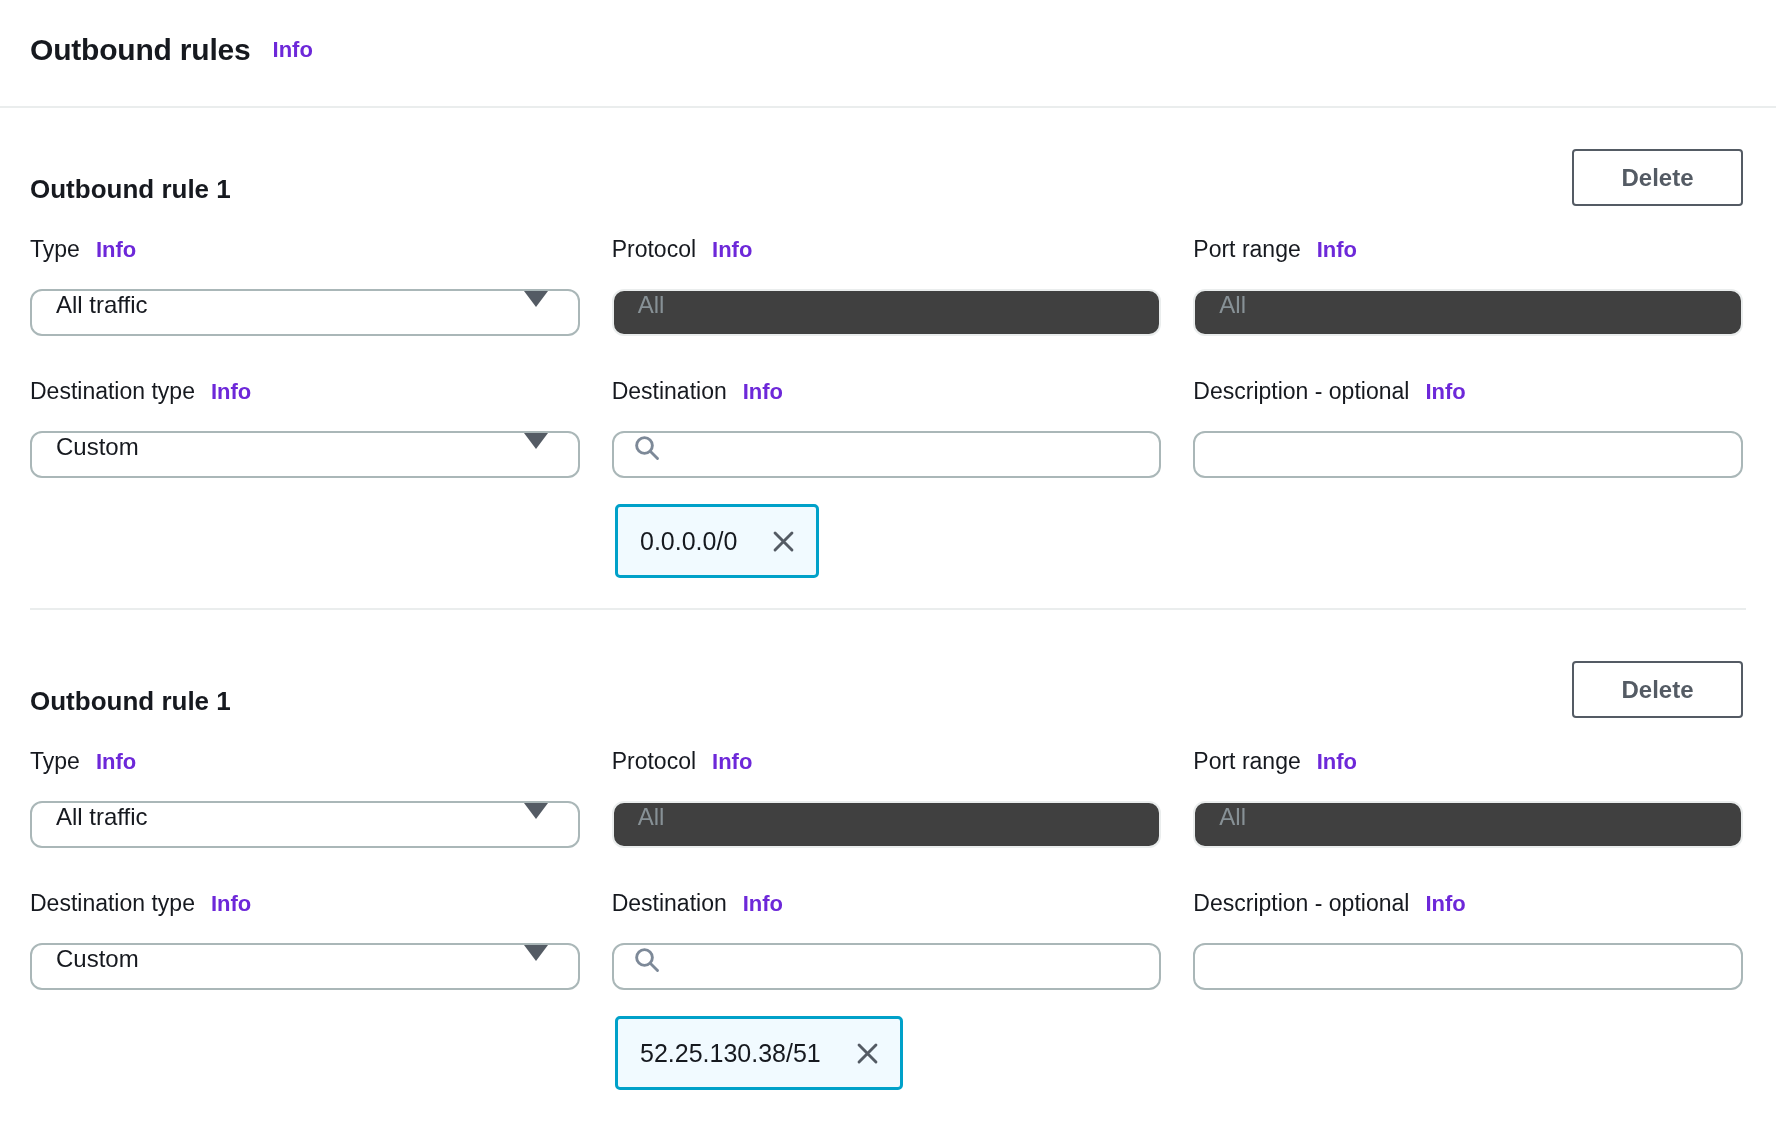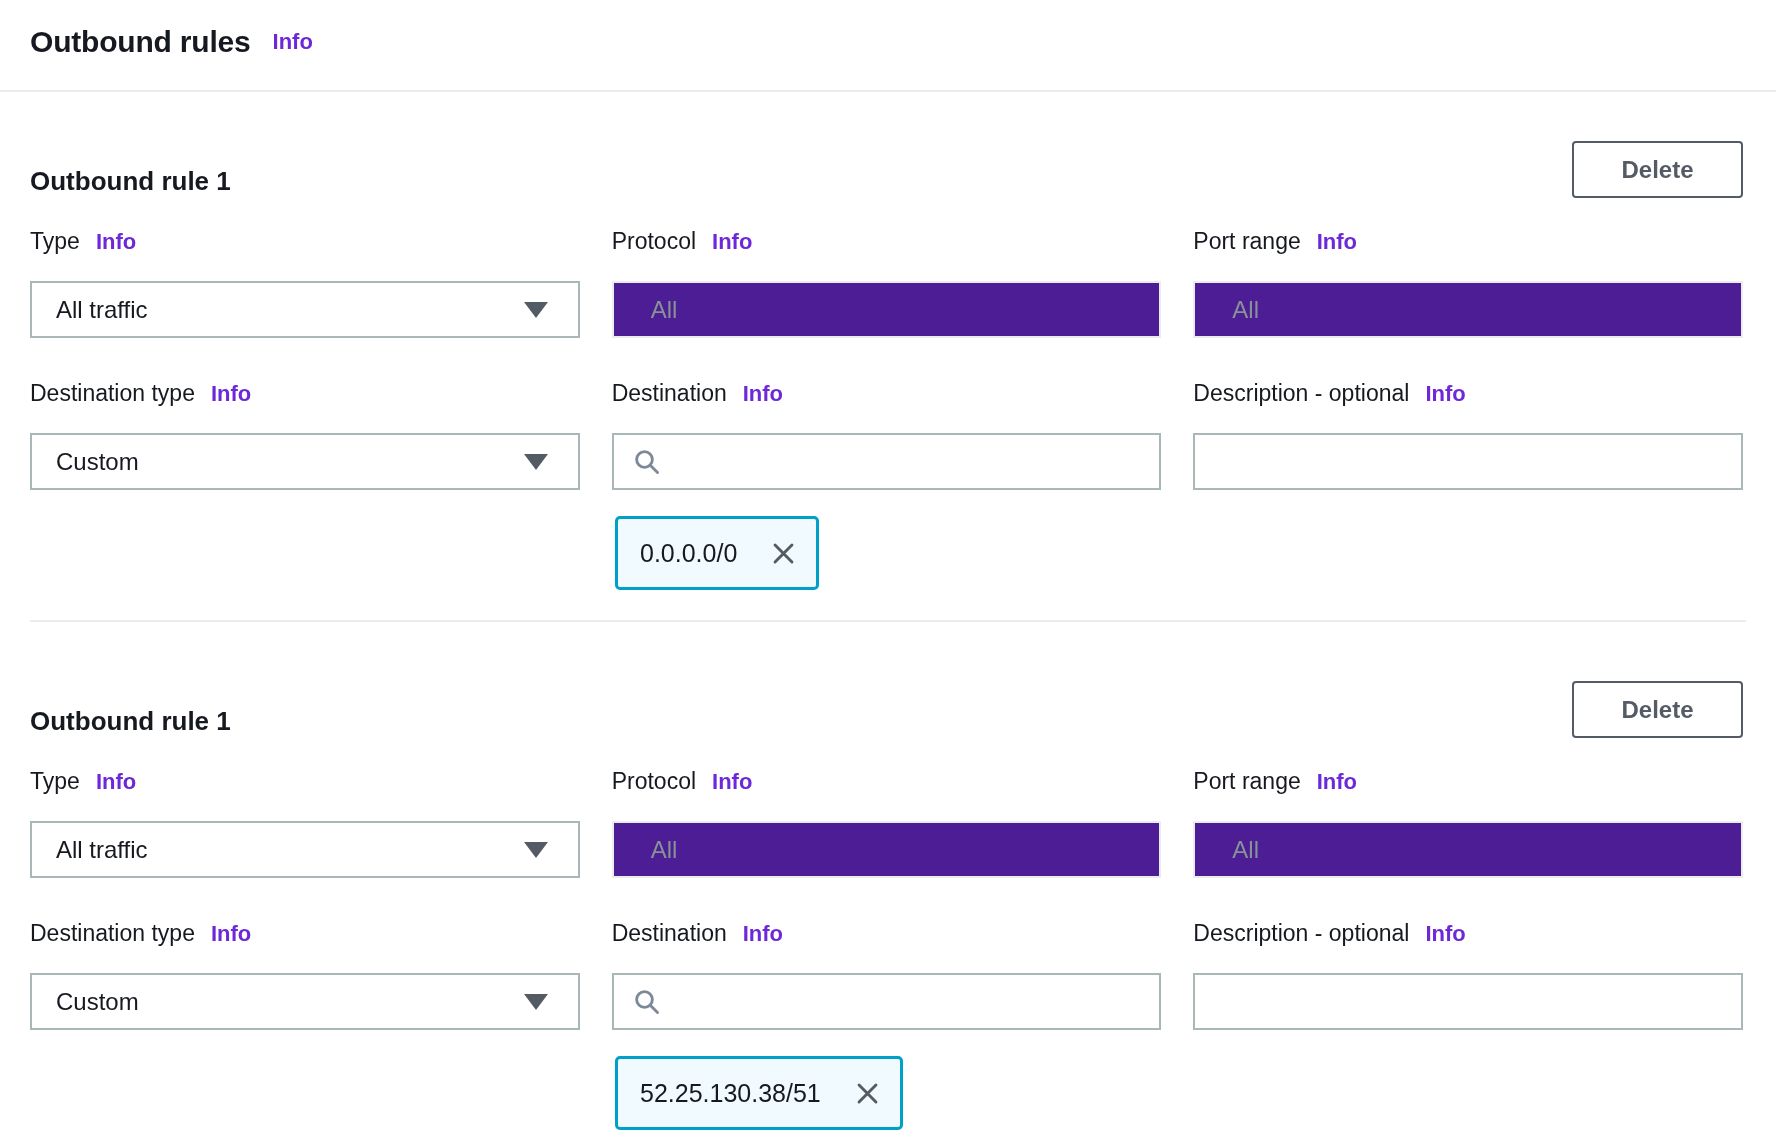--- a/index.html
+++ b/index.html
@@ -8,21 +8,21 @@
     width: 1776px;
     height: 1146px;
     background: #ffffff;
     font-family: "Liberation Sans", "DejaVu Sans", sans-serif;
     color: #16191f;
     overflow: hidden;
   }
 
   
   .page-header {
-    height: 92px;
+    height: 108px;
     border-bottom: 2px solid #eaeded;
     display: flex;
     align-items: center;
     padding: 0 30px 6px 30px;
   }
   .page-title {
     margin: 0;
     font-size: 30px;
     font-weight: 700;
     letter-spacing: -0.2px;
@@ -47,21 +47,21 @@
     align-items: flex-end;
     margin-bottom: 28px;
   }
   .rule-heading {
     margin: 0;
     font-size: 26px;
     font-weight: 700;
     line-height: 34px;
   }
   .delete-btn {
-    margin-top: 9px;
+    margin-top: 1px;
     min-width: 171px;
     height: 57px;
     background: #ffffff;
     border: 2px solid #545b64;
     border-radius: 4px;
     color: #545b64;
     font-family: inherit;
     font-size: 24px;
     font-weight: 700;
     padding: 0 40px;
@@ -78,47 +78,46 @@
   .label-row {
     display: flex;
     align-items: baseline;
     line-height: 30px;
     margin-bottom: 24px;
   }
   .field-label { font-size: 23px; color: #16191f; }
   .label-row .info-link { margin-left: 16px; }
 
   .control {
-    height: 57px;
+    height: 47px;
     font-size: 24px;
-    border-radius: 0;
-    display: flex;
-    align-items: center;
+    border-radius: 12px;
+    display: flex;
     width: 100%;
   }
   .select-control {
     background: #ffffff;
     border: 2px solid #aab7b8;
     padding: 0 30px 0 24px;
     justify-content: space-between;
     cursor: pointer;
   }
   .select-value { color: #16191f; }
   .caret {
     width: 0; height: 0;
     border-left: 12px solid transparent;
     border-right: 12px solid transparent;
     border-top: 16px solid #545b64;
     flex: none;
   }
   .disabled-input {
-    background: #4c1d95;
+    background: #404040;
     border: 2px solid #eaeded;
     color: #879196;
-    padding: 0 37px;
+    padding: 0 24px;
   }
   .search-control {
     background: #ffffff;
     border: 2px solid #aab7b8;
     padding: 0 18px;
   }
   .search-control svg { flex: none; margin-right: 14px; }
   .search-control input {
     border: none; outline: none;
     font: inherit; color: #16191f;

